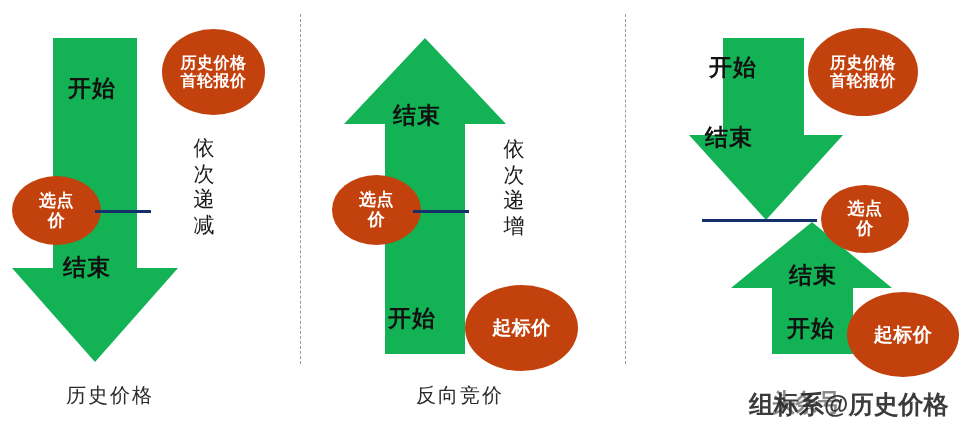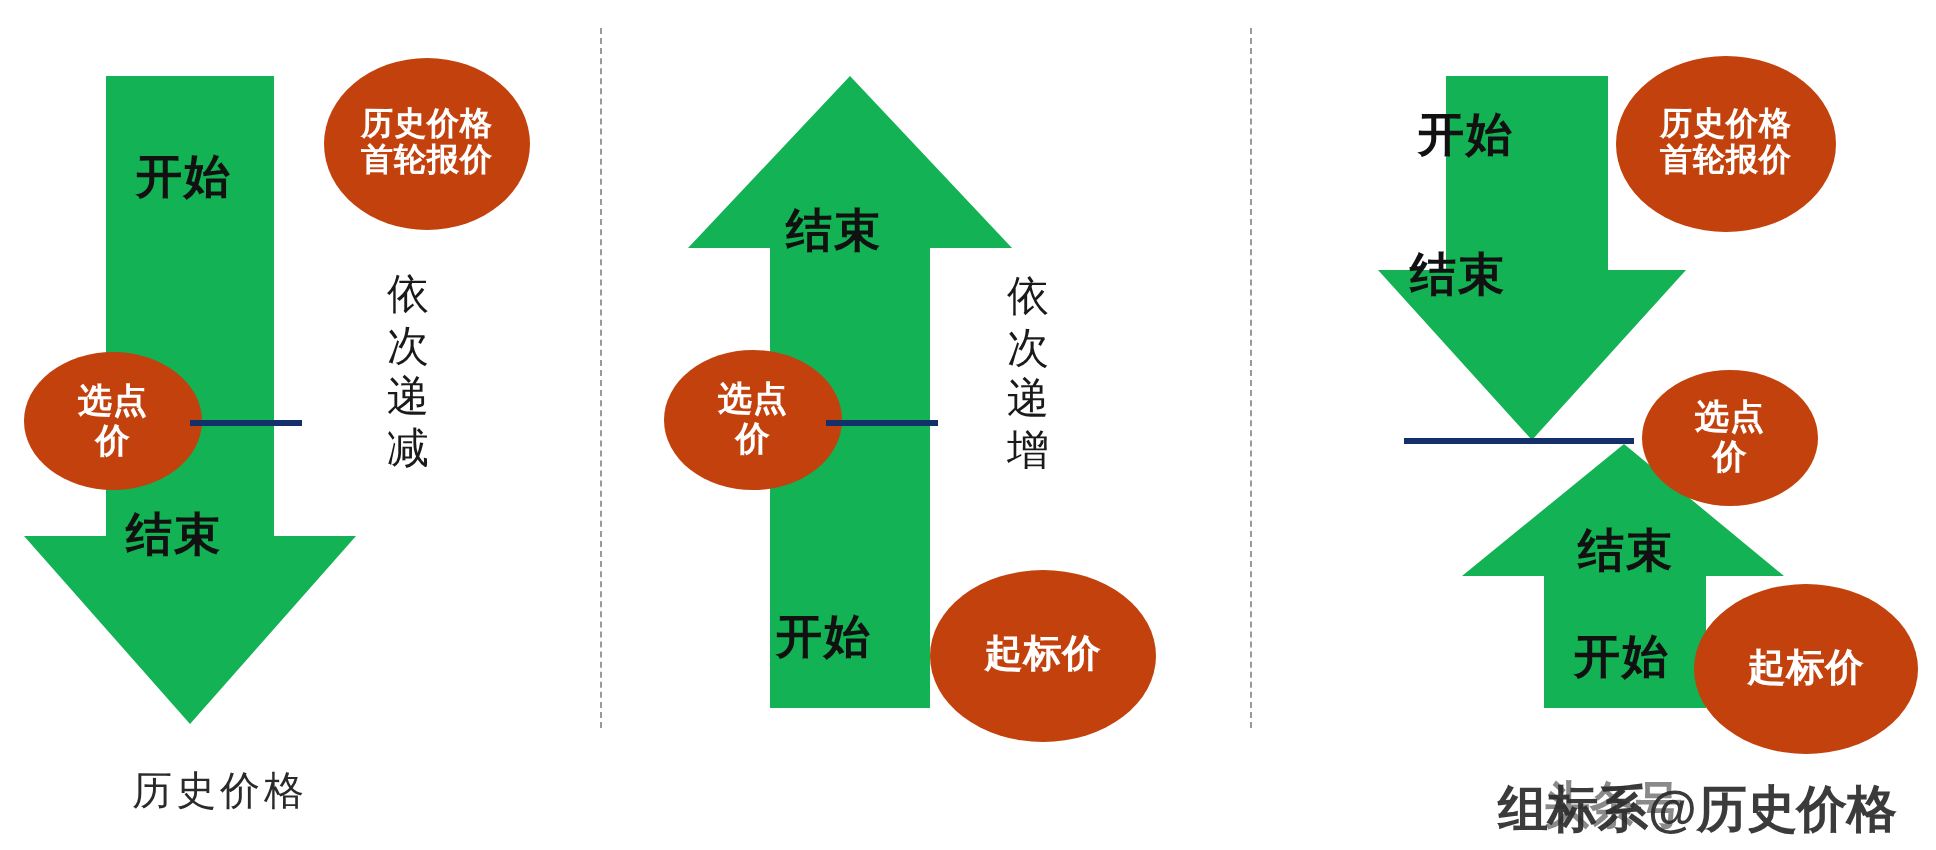--- a/index.html
+++ b/index.html
@@ -174,20 +174,21 @@
       <div>起标价</div>
     </div>
 
     <div class="vtext" style="left:201px; top:136px;">
       <span>依</span>
       <span>次</span>
       <span>递</span>
       <span>增</span>
     </div>
 
+    <div class="caption" style="left:50px; top:382px; width:220px;">反向竞价</div>
   </div>
 
   <div class="panel" id="panel-combined">
 
     <div class="arrow" style="left:26px; top:30px; width:200px; height:200px;">
       <svg width="200" height="200" viewBox="0 0 200 200" aria-hidden="true">
         <polygon points="72,8 153,8 153,105 192,105 115,190 38,105 72,105" fill="#13b254"></polygon>
       </svg>
     </div>
 

